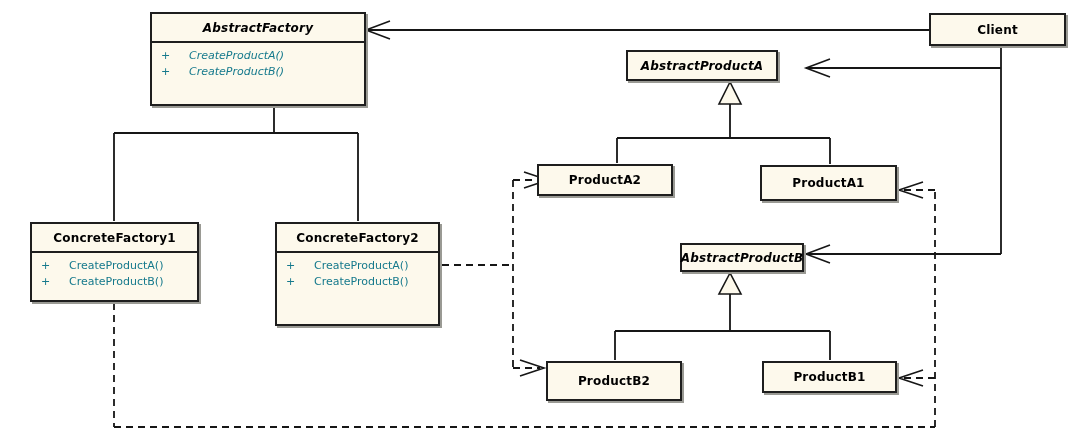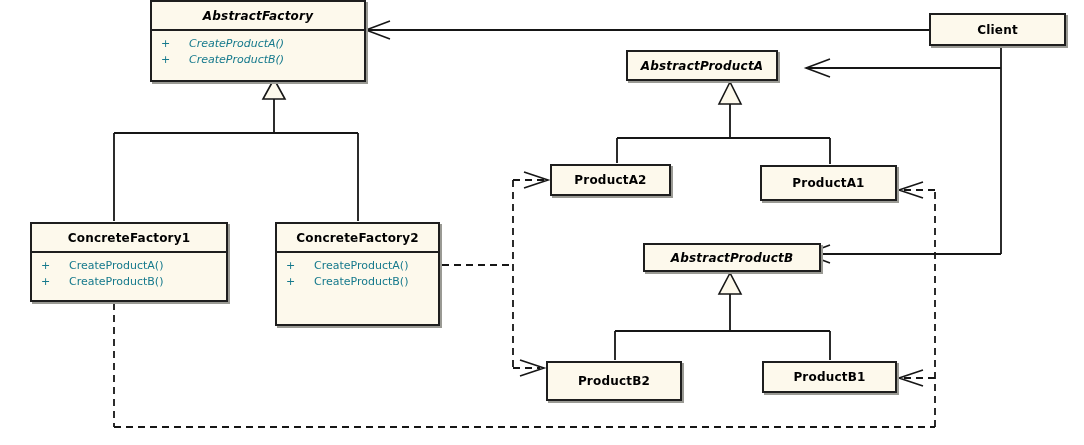--- a/index.html
+++ b/index.html
@@ -86,21 +86,21 @@
       <polyline class="head" points="520,360 544,368 520,376"></polyline>
     </g>
 
     <g>
       <path class="wire dashed" d="M114 303 L114 427 M114 427 L935 427 M935 427 L935 190 M935 190 L903 190 M935 378 L903 378"></path>
       <polyline class="head" points="923,182 899,190 923,198"></polyline>
       <polyline class="head" points="923,370 899,378 923,386"></polyline>
     </g>
   </svg>
 
-  <div class="uml-box two-comp" style="left:150px;top:0;width:216px;height:82px">
+  <div class="uml-box two-comp" style="left:150px;top:12px;width:216px;height:94px">
     <div class="title abstract-name">AbstractFactory</div>
     <div class="methods italic">
       <div class="method">
         <span class="vis">+</span>
         <span class="sig">CreateProductA()</span>
       </div>
       <div class="method">
         <span class="vis">+</span>
         <span class="sig">CreateProductB()</span>
       </div>
@@ -108,29 +108,29 @@
   </div>
 
   <div class="uml-box" style="left:929px;top:13px;width:137px;height:33px">
     <div class="title">Client</div>
   </div>
 
   <div class="uml-box" style="left:626px;top:50px;width:152px;height:31px">
     <div class="title abstract-name">AbstractProductA</div>
   </div>
 
-  <div class="uml-box" style="left:550px;top:164px;width:121px;height:32px">
+  <div class="uml-box" style="left:537px;top:164px;width:136px;height:32px">
     <div class="title">ProductA2</div>
   </div>
 
   <div class="uml-box" style="left:760px;top:165px;width:137px;height:36px">
     <div class="title">ProductA1</div>
   </div>
 
-  <div class="uml-box two-comp" style="left:30px;top:222px;width:198px;height:80px">
+  <div class="uml-box two-comp" style="left:30px;top:222px;width:169px;height:80px">
     <div class="title">ConcreteFactory1</div>
     <div class="methods">
       <div class="method">
         <span class="vis">+</span>
         <span class="sig">CreateProductA()</span>
       </div>
       <div class="method">
         <span class="vis">+</span>
         <span class="sig">CreateProductB()</span>
       </div>
@@ -144,21 +144,21 @@
         <span class="vis">+</span>
         <span class="sig">CreateProductA()</span>
       </div>
       <div class="method">
         <span class="vis">+</span>
         <span class="sig">CreateProductB()</span>
       </div>
     </div>
   </div>
 
-  <div class="uml-box" style="left:643px;top:243px;width:178px;height:29px">
+  <div class="uml-box" style="left:680px;top:243px;width:124px;height:29px">
     <div class="title abstract-name">AbstractProductB</div>
   </div>
 
   <div class="uml-box" style="left:546px;top:361px;width:136px;height:40px">
     <div class="title">ProductB2</div>
   </div>
 
   <div class="uml-box" style="left:762px;top:361px;width:135px;height:32px">
     <div class="title">ProductB1</div>
   </div>

